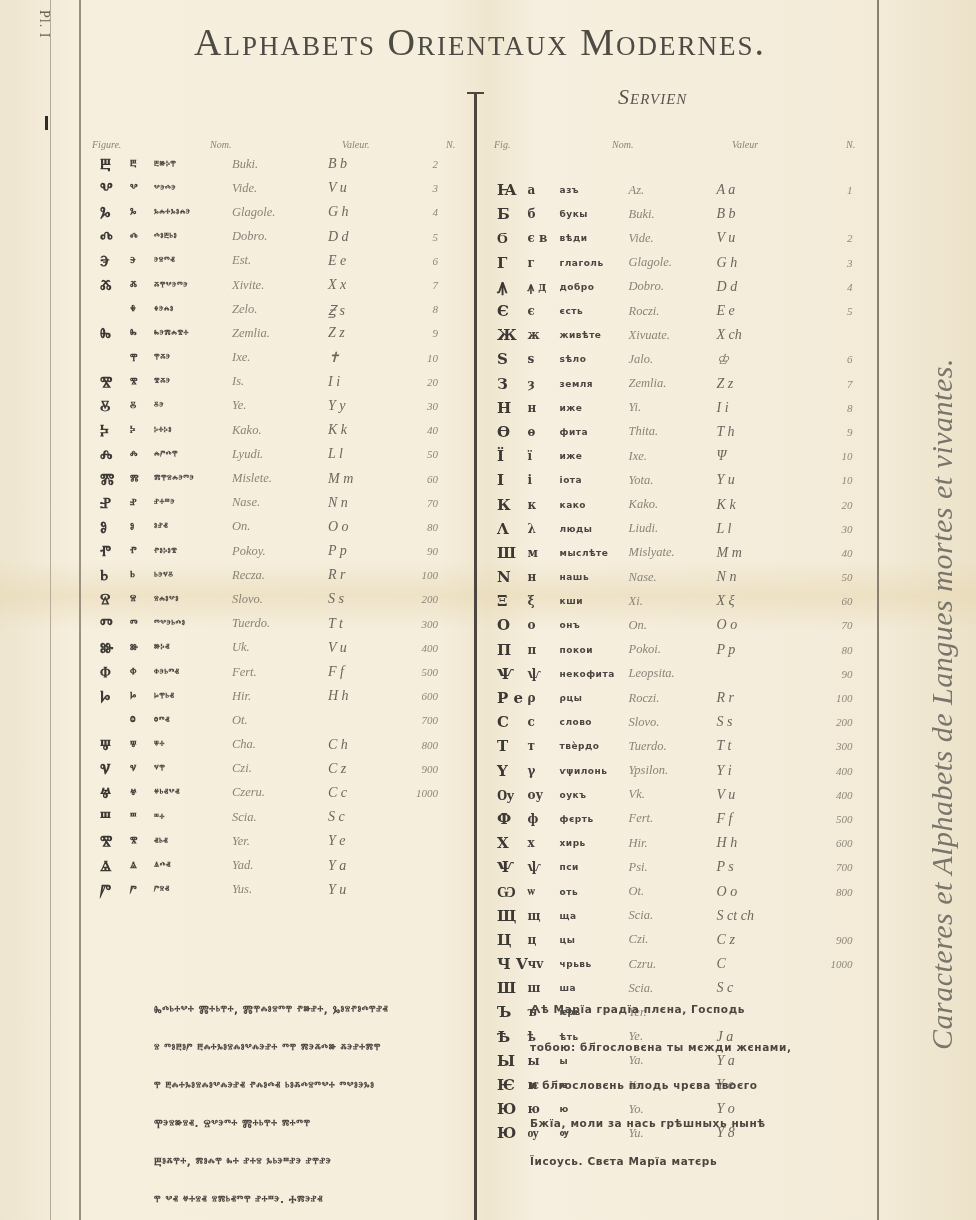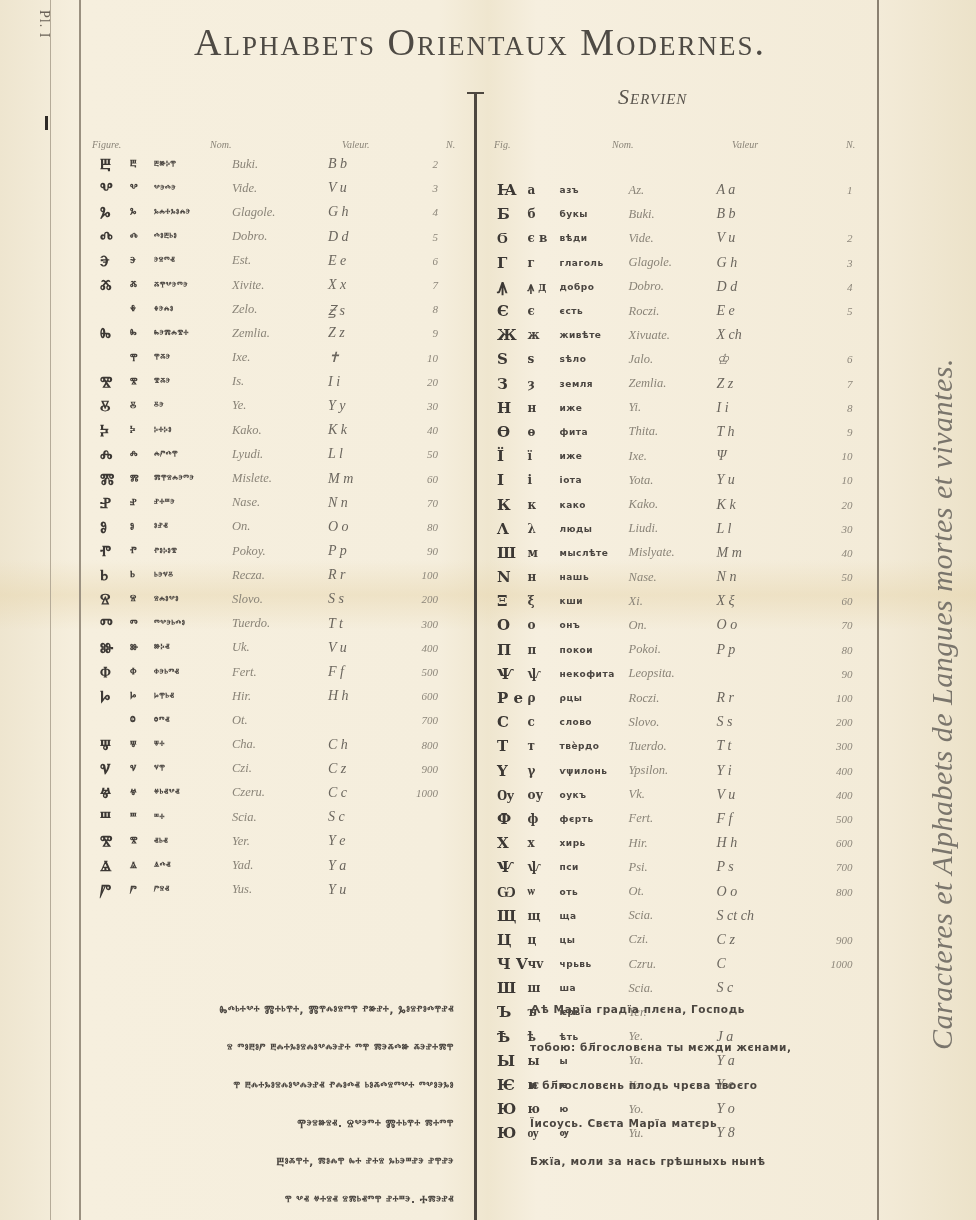--- a/index.html
+++ b/index.html
@@ -70,21 +70,21 @@
   .right-table td.c2 { width: 32px; }
   .right-table td.c3 { width: 69px; }
   .right-table td.c4 { width: 88px; }
   .right-table td.c5 { width: 100px; }
   .right-table td.c6 { width: 36px; }
 
   .prayer {
     position: absolute; font-family: "DejaVu Sans", sans-serif; font-weight: bold;
     font-size: 10.5px; color: #4b4640; line-height: 38px; letter-spacing: 0.6px;
   }
-  .prayer-left { left: 154px; top: 990px; width: 300px; text-align: right; }
+  .prayer-left { left: 154px; top: 990px; width: 300px; }
   .prayer-right { left: 530px; top: 990px; width: 290px; }
   .prayer div { white-space: nowrap; }
 
   .side-caption {
     position: absolute; left: 925px; top: 1050px;
     transform: rotate(-90deg); transform-origin: left top;
     font-style: italic; font-size: 30px; color: #7a756c; white-space: nowrap; letter-spacing: 0.5px;
   }
 </style>
 </head>
@@ -698,18 +698,18 @@
     <div>ⰹ ⰱⰾⰰⰳⱁⱄⰾⱁⰲⰾⰵⱀⱏ ⱂⰾⱁⰴⱏ ⱃⱁⰶⰴⱄⱅⰲⰰ ⱅⰲⱁⰵⰳⱁ</div>
     <div>Ⰹⰵⱄⱆⱄⱏ. Ⱄⰲⰵⱅⰰ Ⰿⰰⱃⰹⰰ ⰿⰰⱅⰹ</div>
     <div>Ⰱⱁⰶⰹⰰ, ⰿⱁⰾⰹ ⰸⰰ ⱀⰰⱄ ⰳⱃⰵⱎⱀⰵ ⱀⰹⱀⰵ</div>
     <div>ⰹ ⰲⱏ ⱍⰰⱄⱏ ⱄⰿⱃⱏⱅⰹ ⱀⰰⱎⰵ. Ⰰⰿⰵⱀⱏ</div>
   </div>
 
   <div class="prayer prayer-right">
     <div>Ѧѣ Марїа  градїа плєна, Господь</div>
     <div>тобою: бл҃гословєна ты мєжди жєнами,</div>
     <div>и бл҃гословєнь плодь чрєва твоєго</div>
+    <div>Бжїа, моли за нась грѣшныхь нынѣ</div>
     <div>Їисоусь. Свєта Марїа матєрь</div>
-    <div>Бжїа, моли за нась грѣшныхь нынѣ</div>
   </div>
 
   <div class="side-caption">Caracteres et Alphabets de Langues mortes et vivantes.</div>
 </div>
 
 </body></html>

